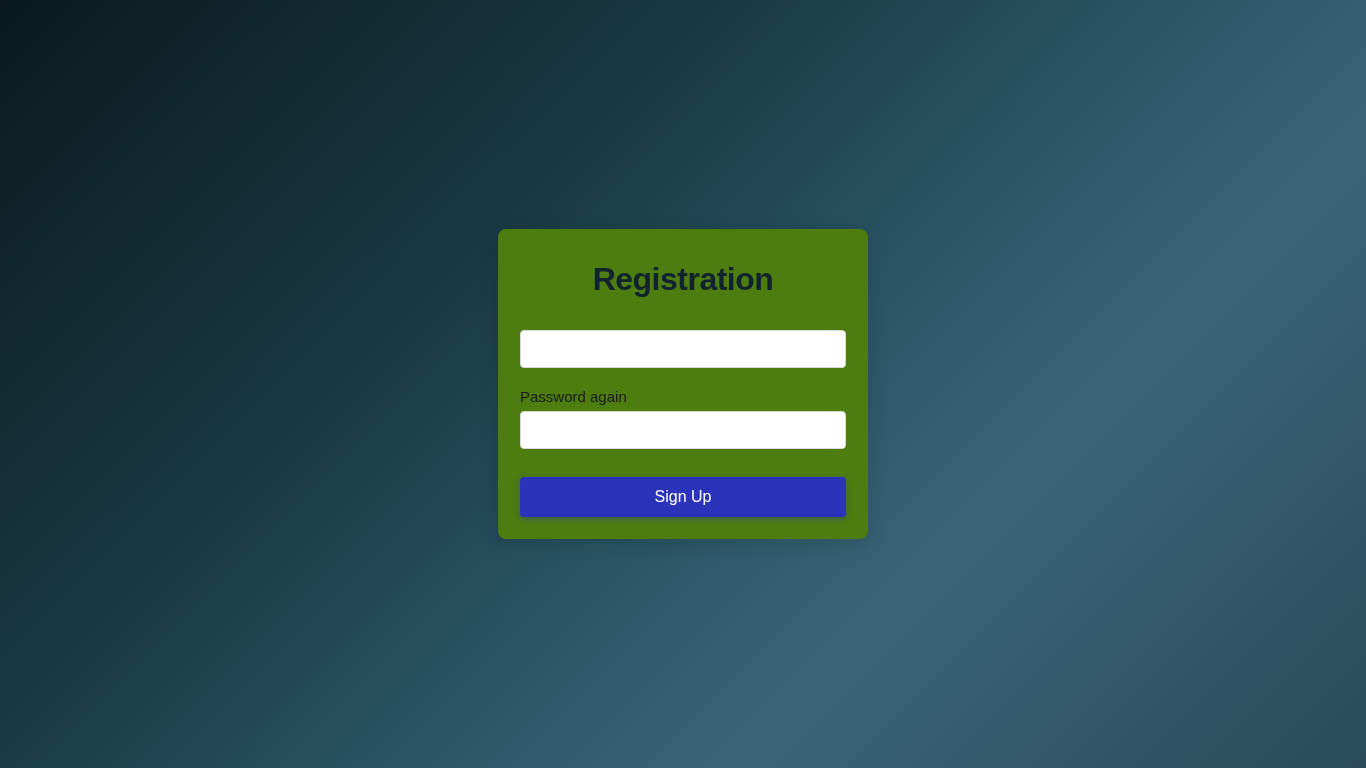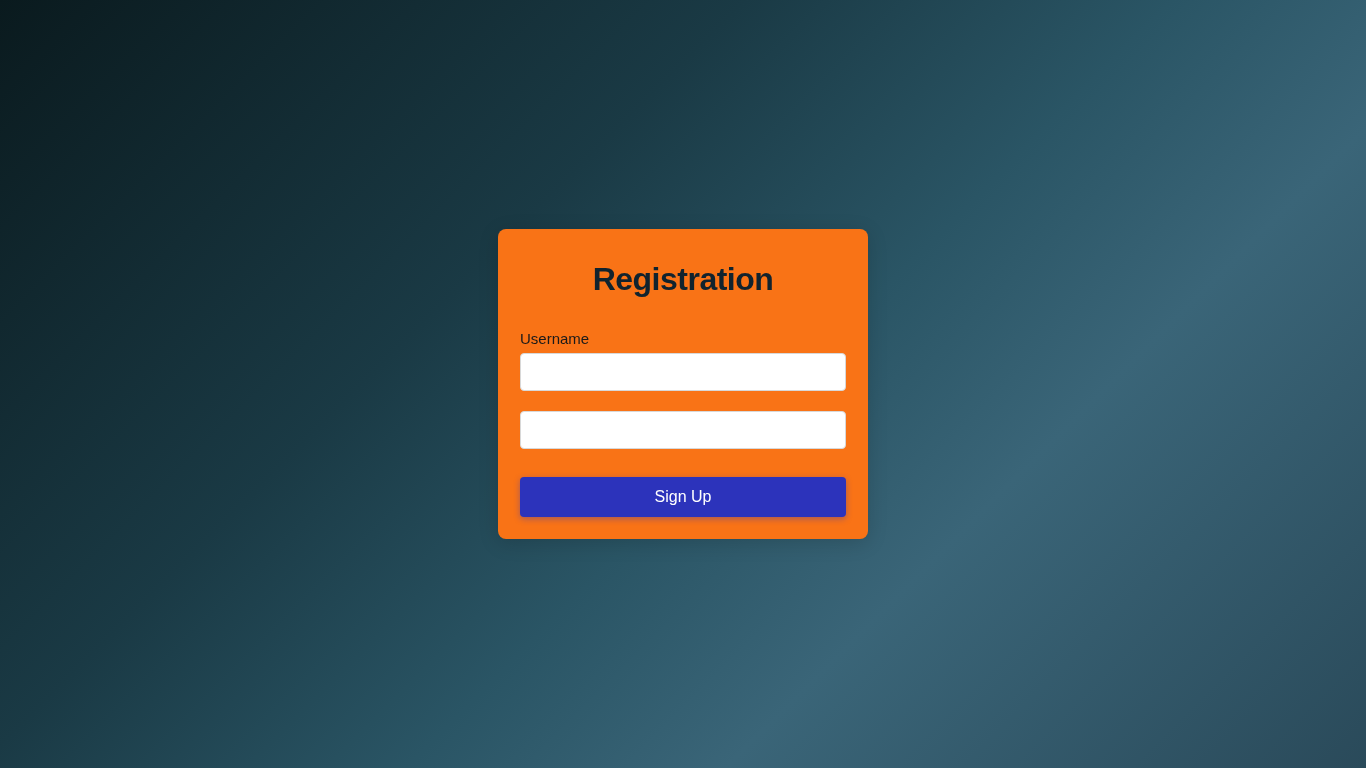--- a/index.html
+++ b/index.html
@@ -14,21 +14,21 @@
       background: linear-gradient(135deg, #0a1a1e 0%, #1a3a45 35%, #2a5565 55%, #3a6578 70%, #2a4a5a 100%);
       font-family: -apple-system, BlinkMacSystemFont, 'Segoe UI', Arial, sans-serif;
       display: flex;
       align-items: center;
       justify-content: center;
       overflow: hidden;
     }
     
     .registration-card {
       width: 370px;
-      background: #f97316;
+      background: #4d7c0f;
       border-radius: 8px;
       padding: 32px 22px 22px 22px;
       box-shadow: 0 4px 20px rgba(0, 0, 0, 0.15);
     }
     
     .card-title {
       font-size: 32px;
       font-weight: 800;
       color: #11232e;
       text-align: center;
@@ -74,24 +74,24 @@
       box-shadow: 0 2px 6px rgba(44, 51, 187, 0.4);
     }
   </style>
 </head>
 <body>
 
 <div class="registration-card">
   <h1 class="card-title">Registration</h1>
   
   <div class="form-group">
-    <label class="form-label">Username</label>
     <input type="text" class="form-input" value="" style="">
   </div>
   
   
   
   <div class="form-group">
+    <label class="form-label">Password again</label>
     <input type="password" class="form-input" value="" style="">
   </div>
   
   <button class="submit-button">Sign Up</button>
 </div>
 
 </body></html>

